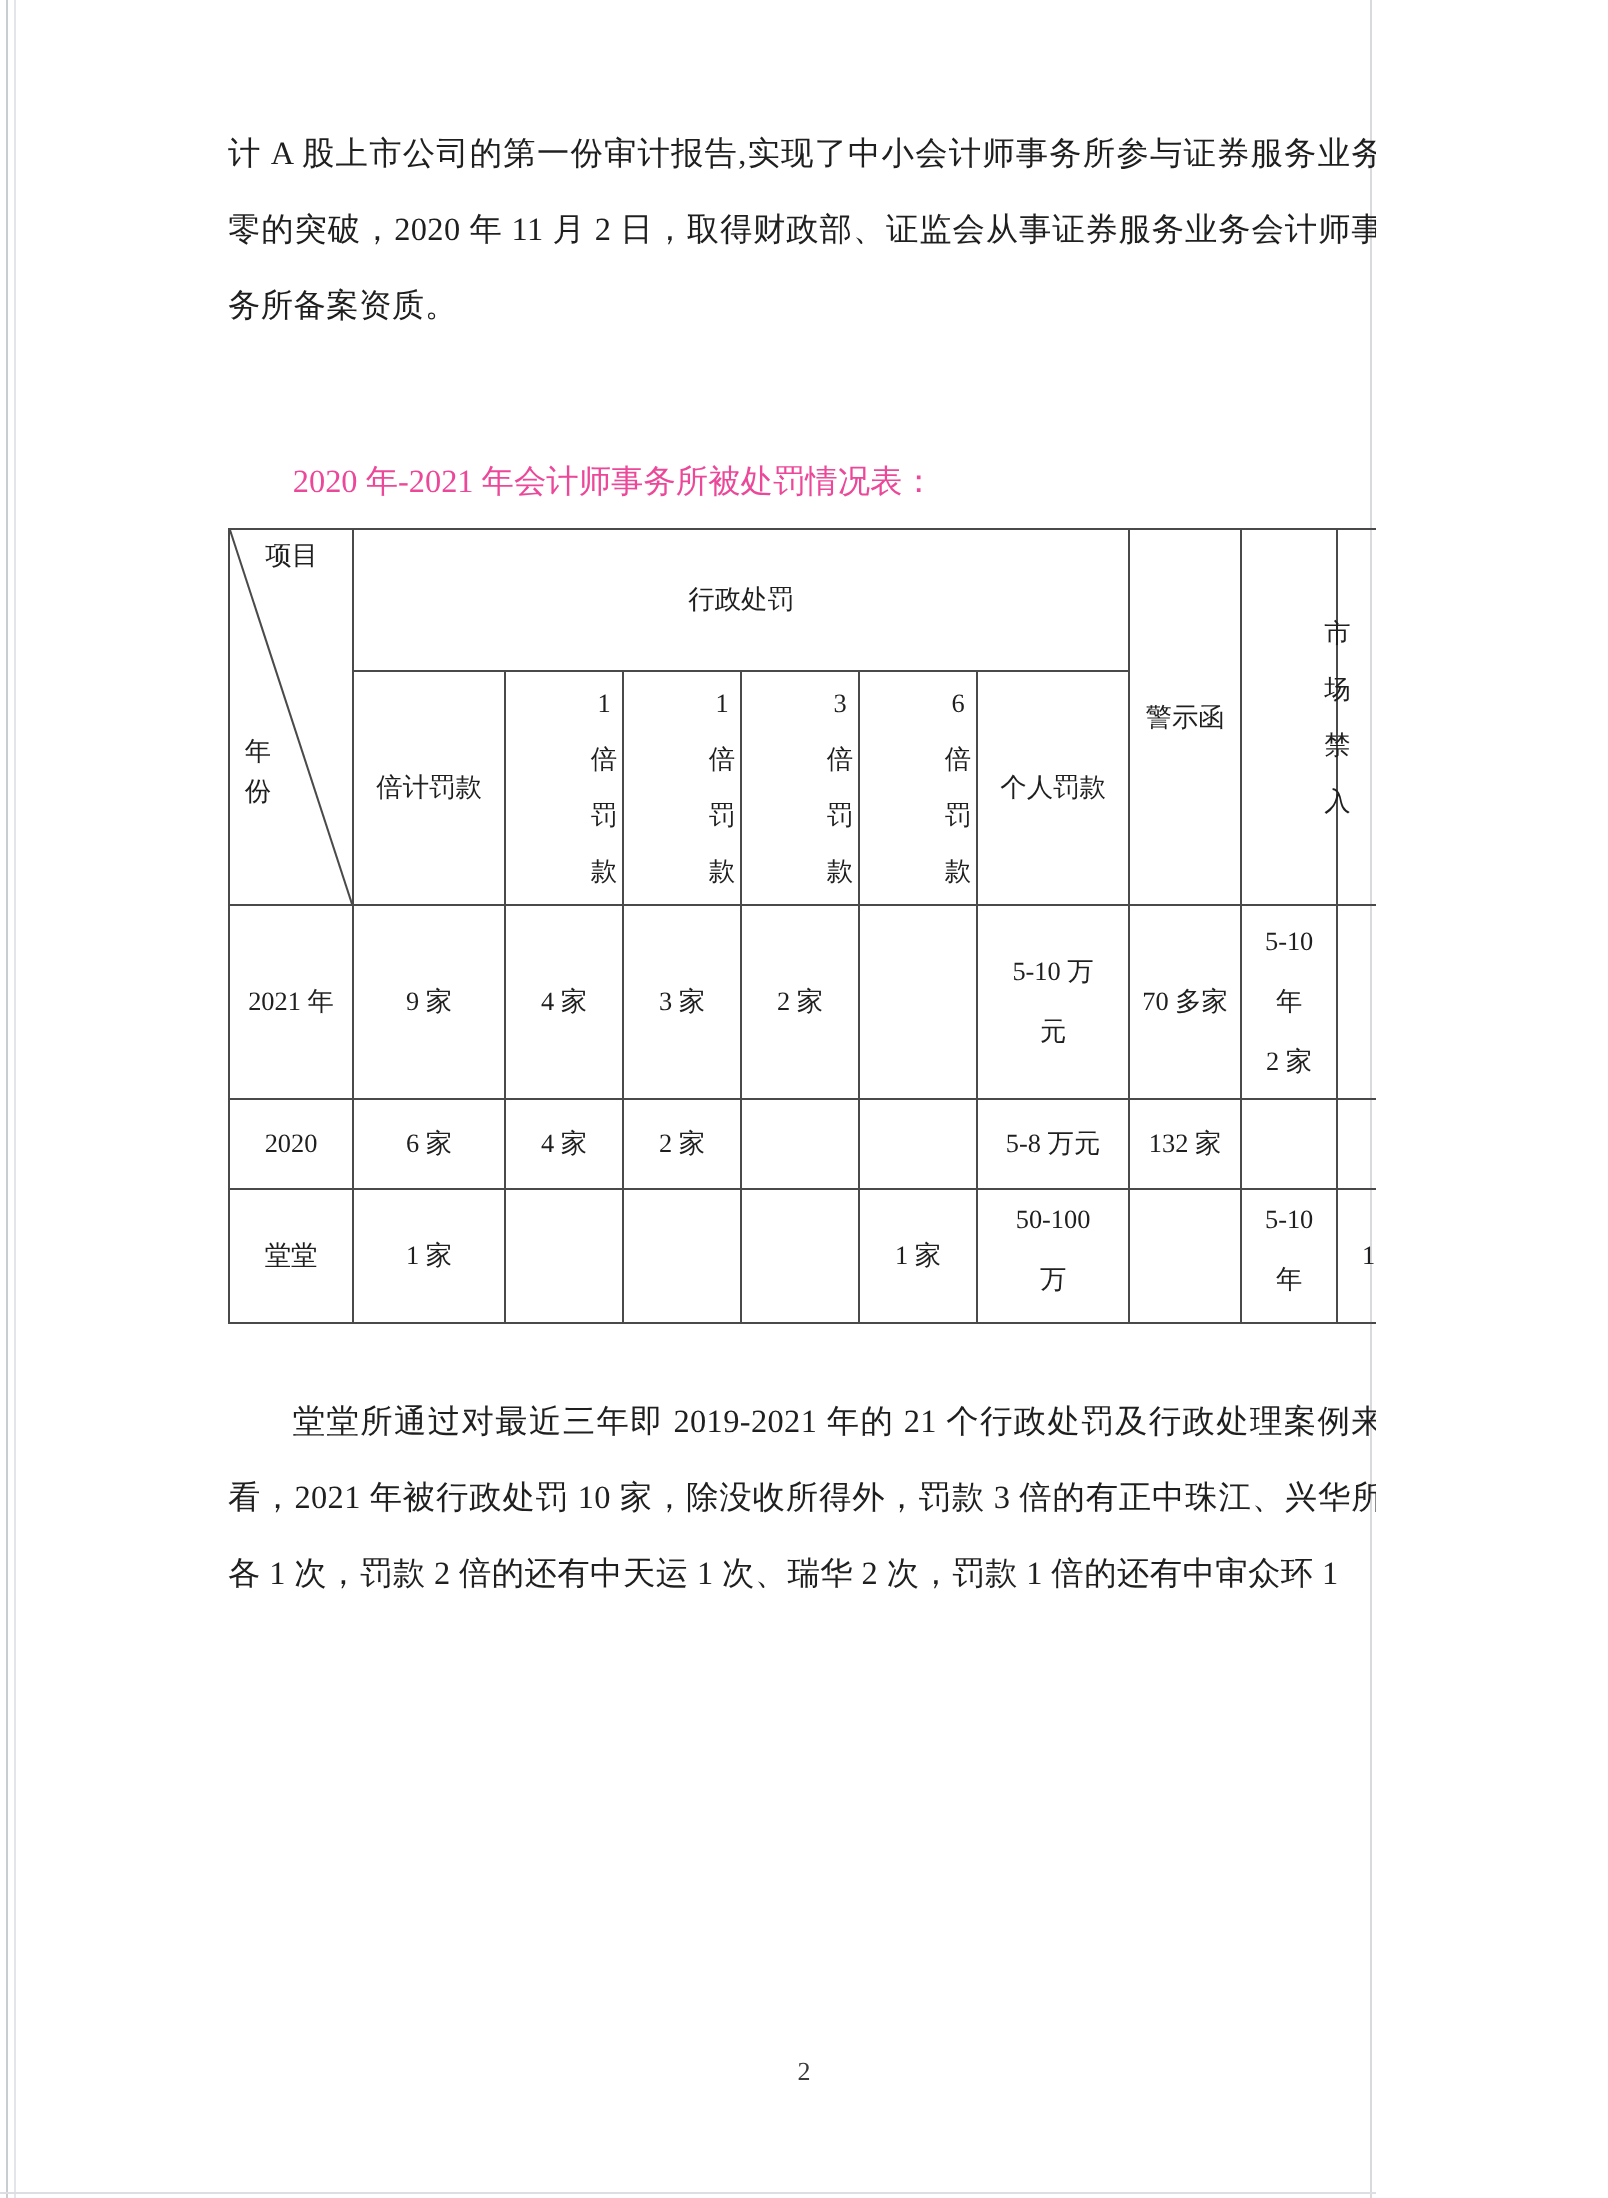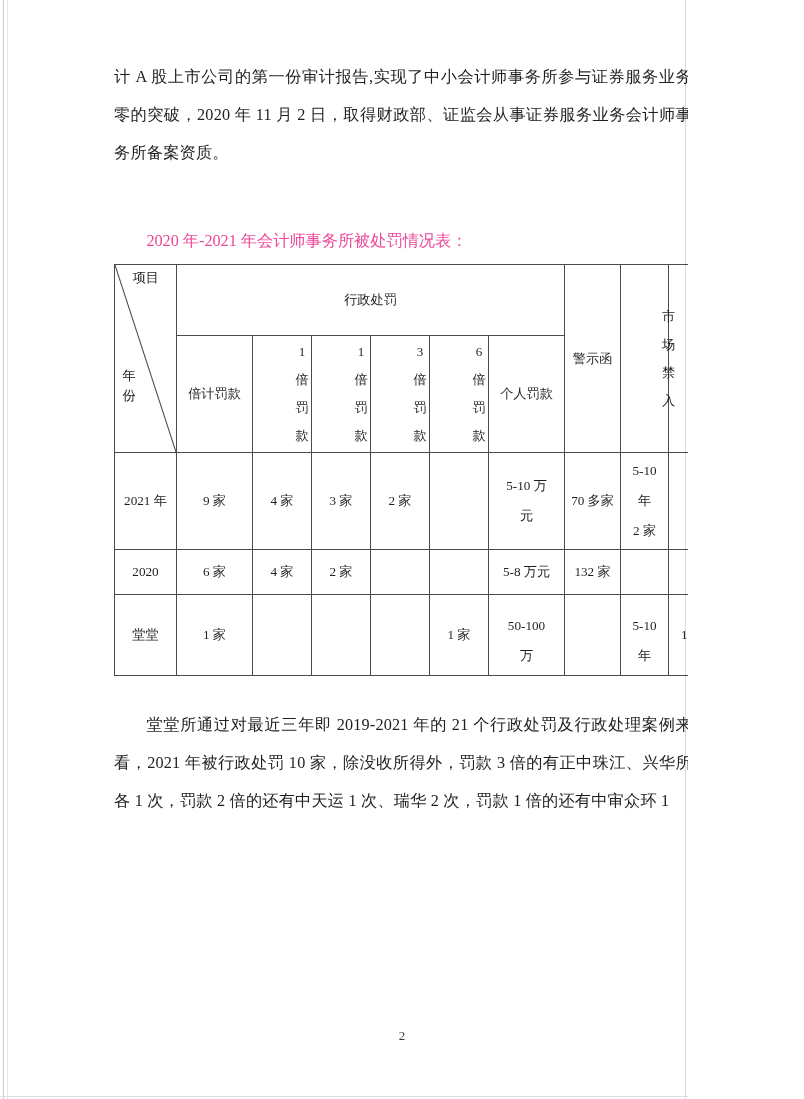--- a/index.html
+++ b/index.html
@@ -117,21 +117,21 @@
     width: 16px;
     text-align: center;
   }
   .vstack { line-height: 28px; padding-left: 40px; }
   td.lead { text-align: left; padding-left: 10px; }
   .cell-multi { line-height: 30px; }
 
   .body-row td { height: 92px; vertical-align: top; padding-top: 6px; }
   .row2020 td { height: 40px; vertical-align: middle; }
   .rowtt td { height: 62px; vertical-align: bottom; padding-bottom: 8px; }
-  .rowtt td.top-val { vertical-align: top; padding-top: 16px; }
+  .rowtt td.top-val { vertical-align: top; padding-top: 0; }
 
   .pagenum {
     position: absolute;
     left: 0;
     top: 1028px;
     width: 804px;
     text-align: center;
     font-size: 13px;
     color: #3a3a3a;
     font-family: "Liberation Serif", "DejaVu Serif", serif;

